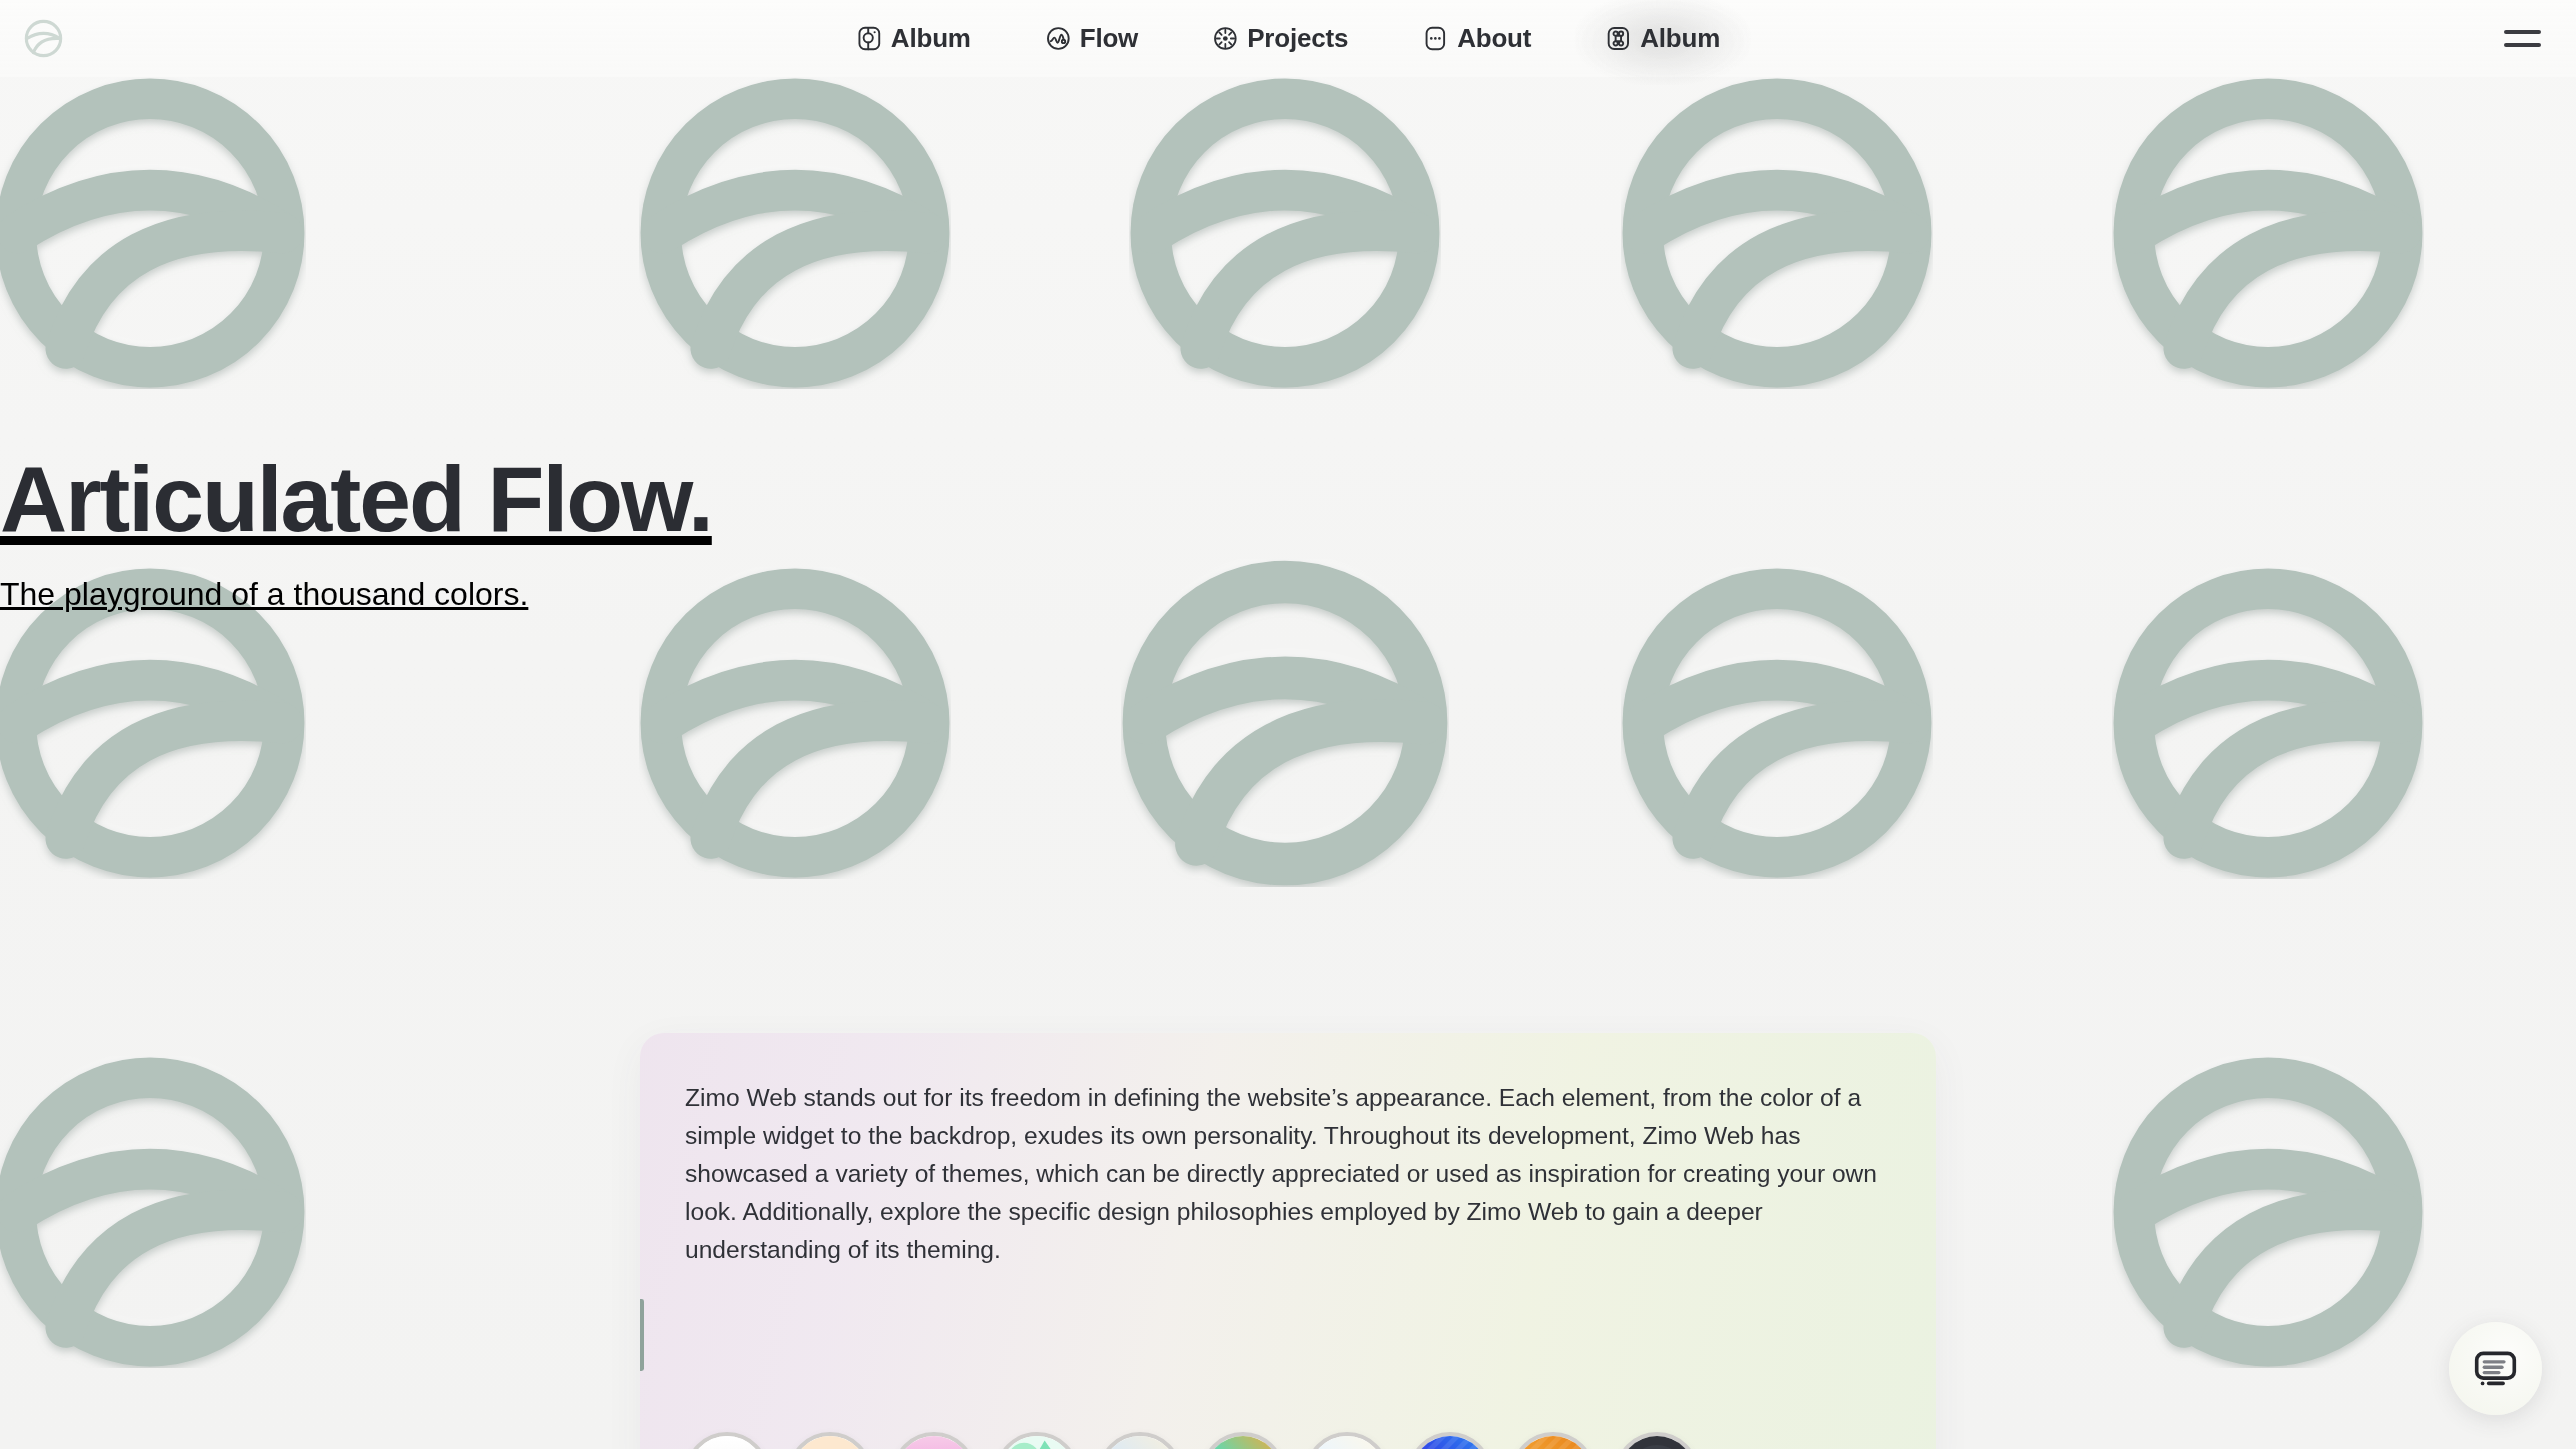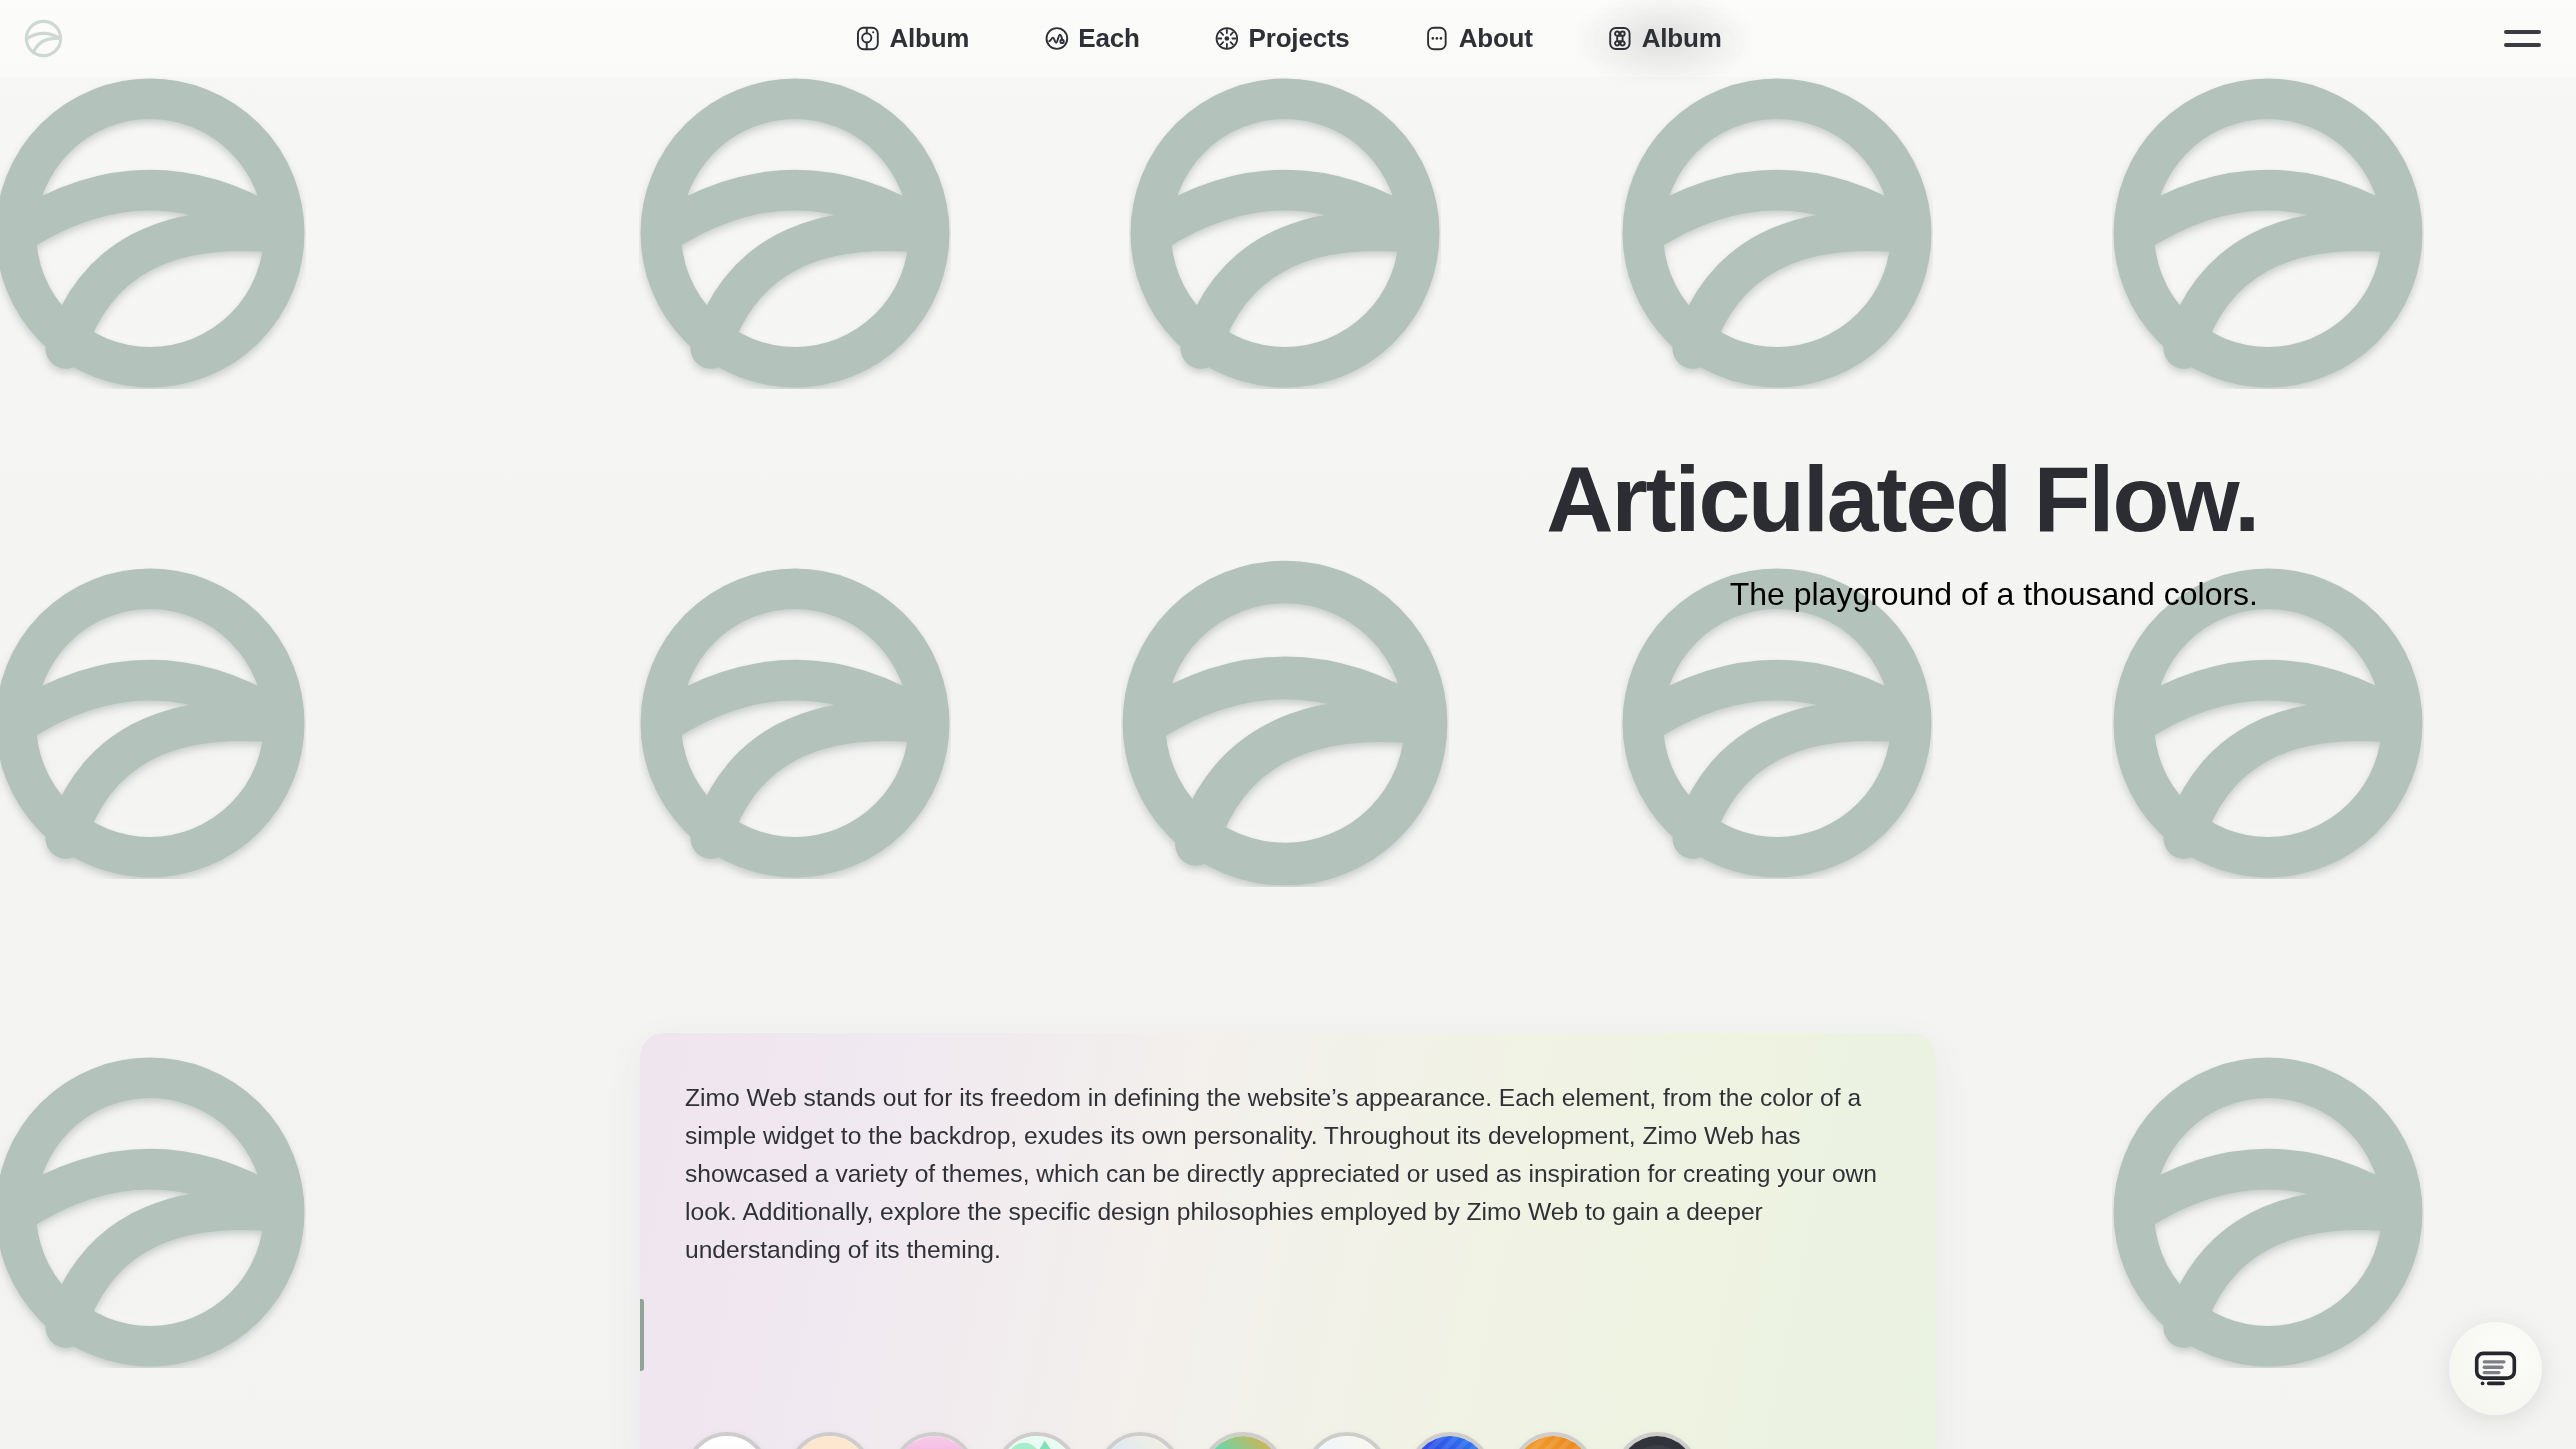--- a/index.html
+++ b/index.html
@@ -50,21 +50,21 @@
     z-index:-1;
   }
   #hamburger {
     position:absolute; right:35px; top:50%; transform:translateY(-50%);
     width:37px; height:24px; display:flex; flex-direction:column;
     justify-content:space-between; cursor:pointer; padding:3.2px 0;
   }
   #hamburger span { display:block; height:4px; border-radius:2.4px; background:#3b3c41; }
 
   
-  #hero { position:absolute; top:451px; left:0; width:2258px; z-index:10; text-align:right; }
+  #hero { position:absolute; top:451px; left:0; width:2258px; z-index:10; text-align:left;text-decoration:underline; }
   #hero-title {
     font-size:93px; font-weight:800; color:#2b2d33;
     letter-spacing:-2px; line-height:1.05;
   }
   #hero-sub {
     margin-top:27px; font-size:32px; color:#000000; font-weight:400;
   }
 
   
   #themes-card {
@@ -327,21 +327,21 @@
     </div>
 
     <div class="nav-item">
       <span class="nav-ico">
         <svg viewBox="0 0 24 24" fill="none" stroke="#2e3035" stroke-width="1.7">
           <circle cx="12" cy="12" r="9.2"></circle>
           <path d="M5.2 14.4c1.6 0 2-3.2 3.3-3.2s1.6 4.6 2.9 4.6 1.9-7.2 3.3-7.2c1 0 1.4 2.2 1.9 3.6" stroke-linecap="round" stroke-linejoin="round"></path>
           <circle cx="16.6" cy="14.6" r="1.5"></circle>
         </svg>
       </span>
-      <span class="nav-label">Each</span>
+      <span class="nav-label">Flow</span>
     </div>
 
     <div class="nav-item">
       <span class="nav-ico">
         <svg viewBox="0 0 24 24" fill="none" stroke="#2e3035" stroke-width="1.6">
           <circle cx="12" cy="12" r="9.2"></circle>
           <circle cx="12" cy="12" r="2.1" fill="#2e3035" stroke="none"></circle>
           <g stroke-linecap="round">
             <path d="M12 4.2v2.9M12 16.9v2.9M4.2 12h2.9M16.9 12h2.9"></path>
             <path d="M6.6 6.6l2.1 2.1M15.3 15.3l2.1 2.1M17.4 6.6l-2.1 2.1M8.7 15.3l-2.1 2.1"></path>

